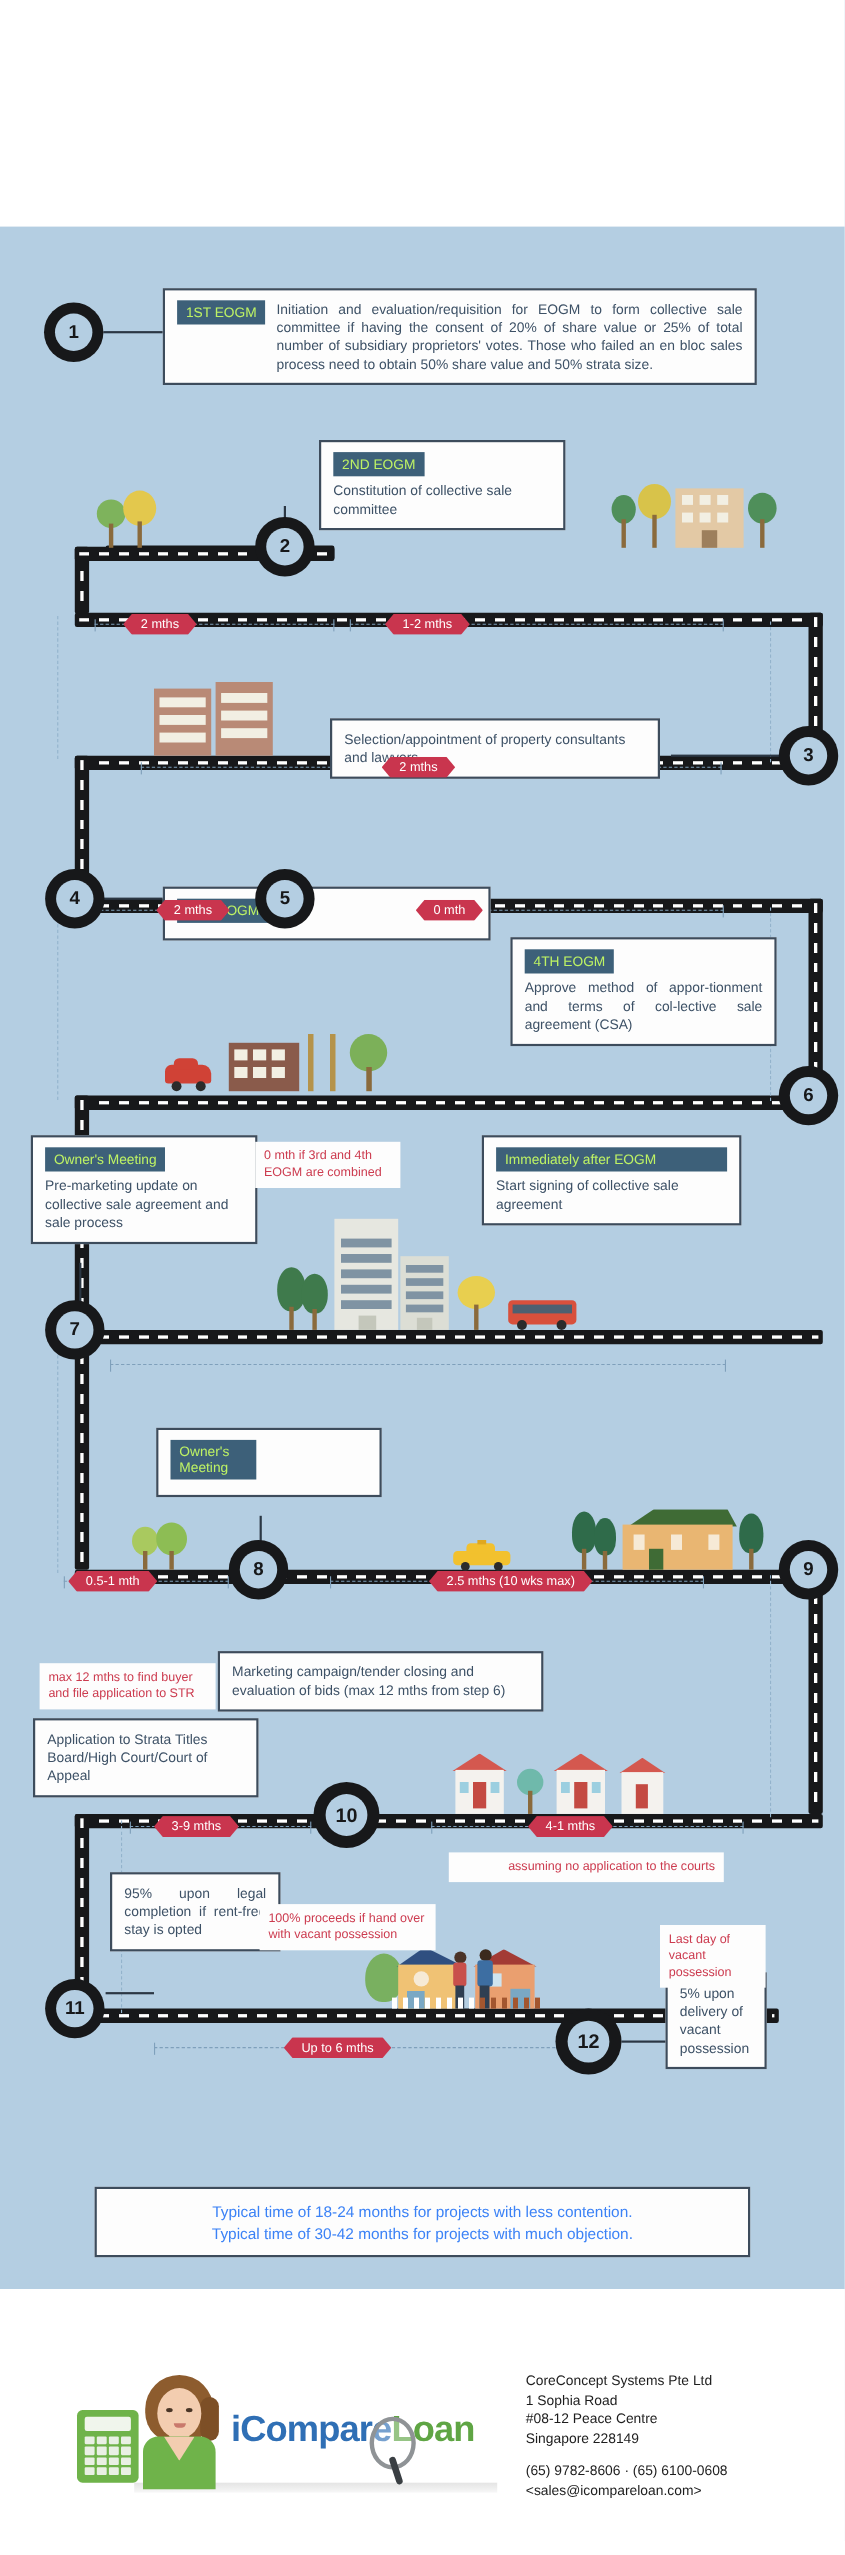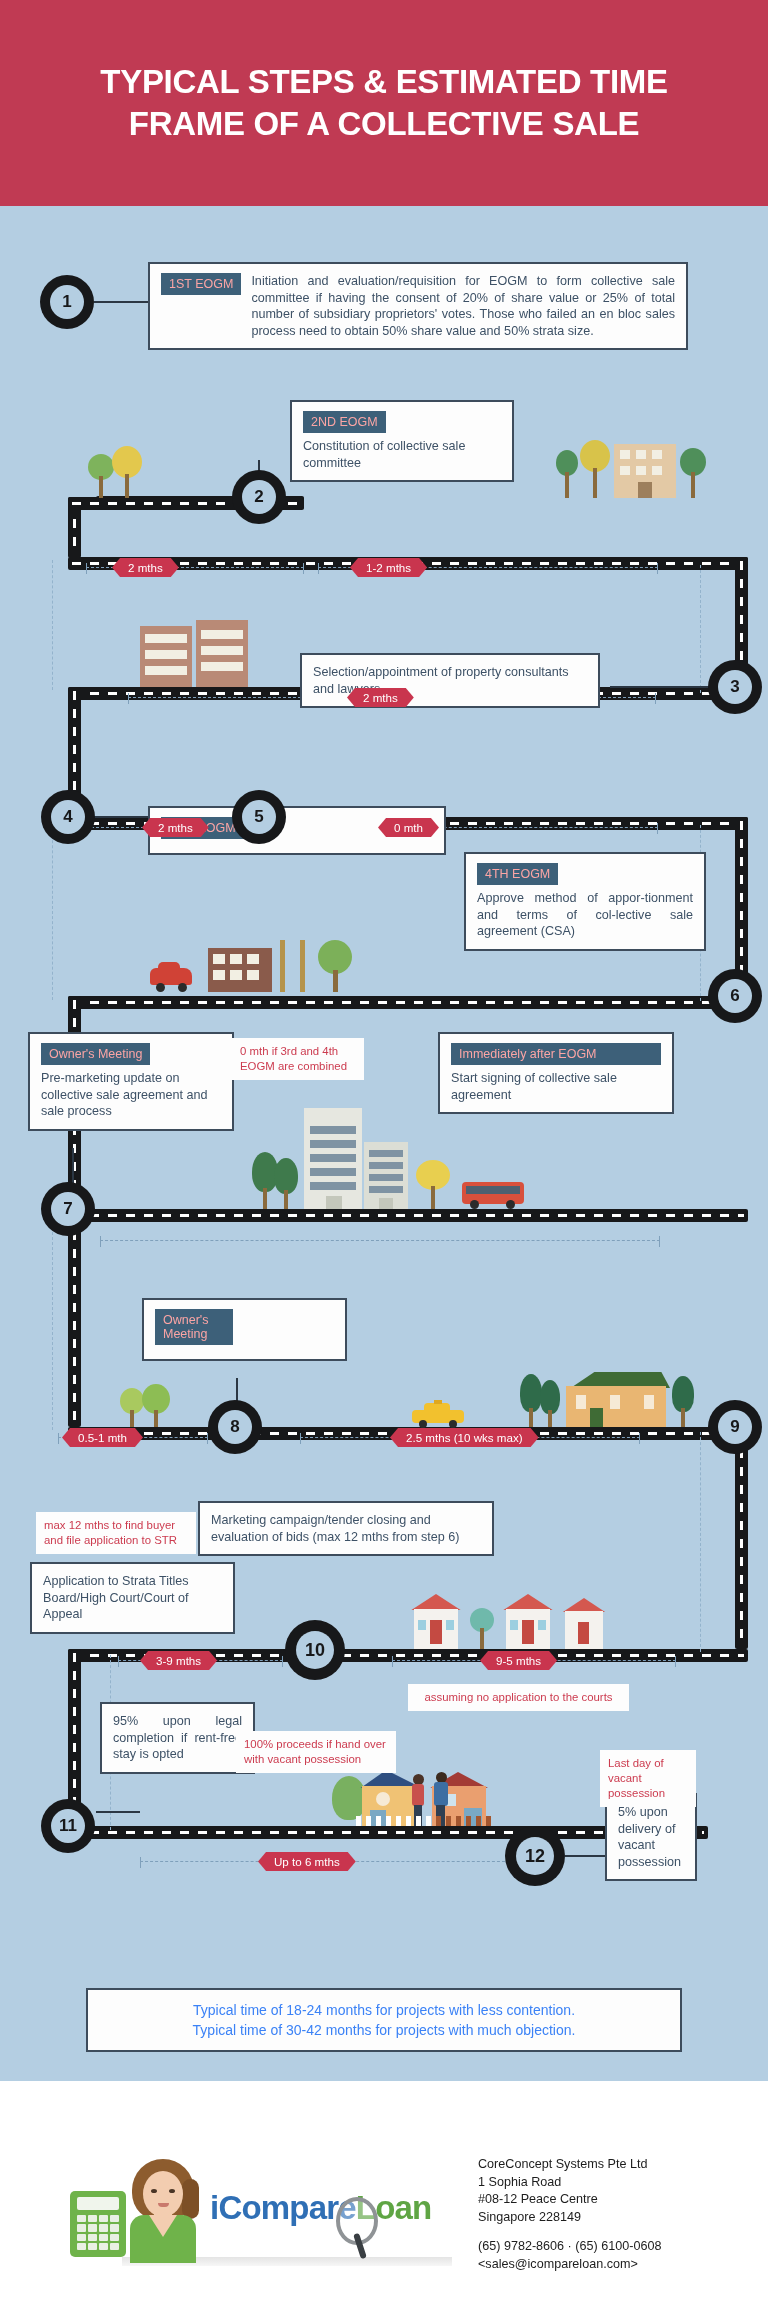--- a/index.html
+++ b/index.html
@@ -62,21 +62,21 @@
   .card{
     position:absolute;background:#fdfdfd;border:2px solid #3d4c5c;
     box-sizing:border-box;z-index:5;
     padding:9px 11px;
   }
   .card .body{
     color:#3d5166;font-size:12.6px;line-height:16.5px;
   }
   .card .body.just{text-align:justify;}
   .tag{
-    display:inline-block;background:#3d6079;color:#fca5a5;
+    display:inline-block;background:#3d6079;color:#bef264;
     font-size:12.5px;line-height:14px;padding:4px 8px;
     margin-bottom:5px;
   }
   .tag.block{display:block;}
   .card.row{display:flex;gap:10px;align-items:flex-start;}
   .card.row .tagwrap{flex:0 0 auto;}
   .card.row .body{flex:1 1 auto;}
 
   
   .note{
@@ -169,23 +169,20 @@
 
   .contact{position:absolute;left:478px;top:75px;width:280px;}
   .contact div{color:#1d1d1d;font-size:12.6px;line-height:17.5px;}
   .contact .gap{height:12px;}
 </style>
 </head>
 <body>
 
 <div class="page">
 
-  <div class="header">
-    <h1>TYPICAL STEPS &amp; ESTIMATED TIME FRAME OF A COLLECTIVE SALE</h1>
-  </div>
 
   <div class="bluebody"></div>
 
   <div class="road h" style="left:96px;top:496px;width:208px;">
       <span class="dash-h"></span>
     </div>
   <div class="road v" style="left:96px;top:560px;height:0px;">
       <span class="dash-v"></span>
     </div>
 
@@ -571,21 +568,21 @@
   <div class="card" style="left:605px;top:1793px;width:92px;">
     <div class="body">5% upon delivery of vacant possession</div>
   </div>
 
   <div class="note" style="left:232px;top:1038px;width:132px;">
     <span>0 mth if 3rd and 4th EOGM are combined</span>
   </div>
   <div class="note" style="left:36px;top:1512px;width:160px;">
     <span>max 12 mths to find buyer and file application to STR</span>
   </div>
-  <div class="note" style="left:408px;top:1684px;width:221px;text-align:center;">
+  <div class="note" style="left:408px;top:1684px;width:250px;text-align:right;">
     <span>assuming no application to the courts</span>
   </div>
   <div class="note" style="left:236px;top:1731px;width:160px;">
     <span>100% proceeds if hand over with vacant possession</span>
   </div>
   <div class="note" style="left:600px;top:1750px;width:96px;">
     <span>Last day of vacant possession</span>
   </div>
 
   <div class="ribbon" style="left:112px;top:558px;">
@@ -598,21 +595,21 @@
     <span>2 mths</span></div>
   <div class="ribbon" style="left:378px;top:818px;">
     <span>0 mth</span></div>
   <div class="ribbon" style="left:62px;top:1428px;">
     <span>0.5-1 mth</span></div>
   <div class="ribbon" style="left:390px;top:1428px;">
     <span>2.5 mths (10 wks max)</span></div>
   <div class="ribbon" style="left:140px;top:1651px;">
     <span>3-9 mths</span></div>
   <div class="ribbon" style="left:480px;top:1651px;">
-    <span>9-5 mths</span></div>
+    <span>4-1 mths</span></div>
   <div class="ribbon" style="left:258px;top:1852px;">
     <span>Up to 6 mths</span></div>
 
   <div class="summary">
     <div>Typical time of 18-24 months for projects with less contention.</div>
     <div>Typical time of 30-42 months for projects with much objection.</div>
   </div>
 
   <div class="footer">
     <div class="logoblock">

